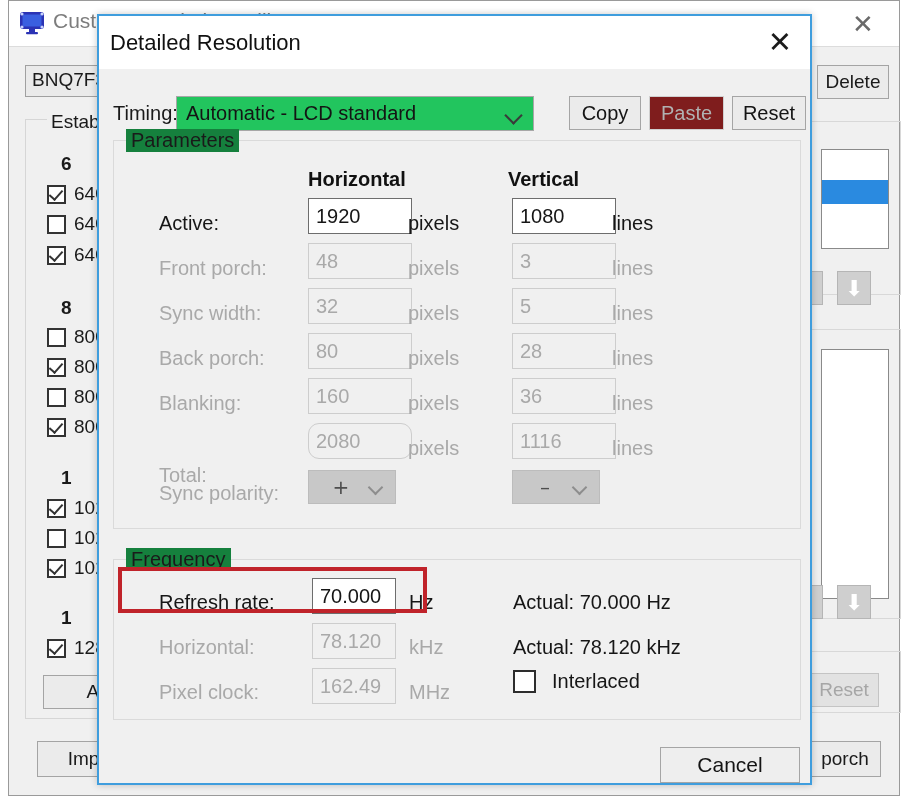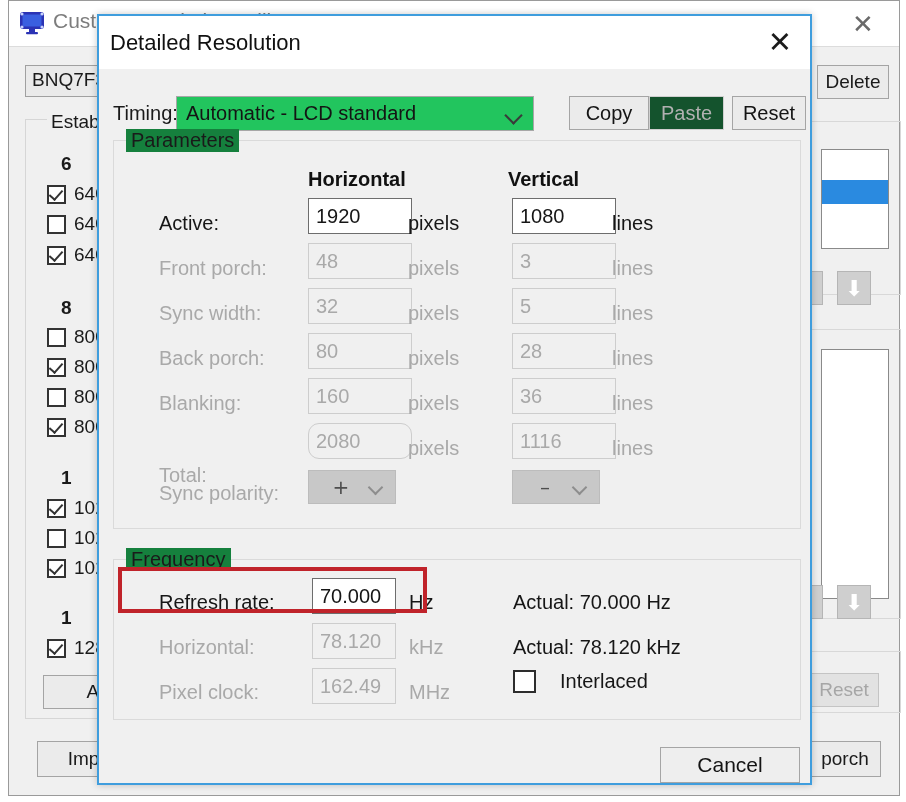--- a/index.html
+++ b/index.html
@@ -205,21 +205,21 @@
     position: absolute;
     height: 34px;
     background: #ebebeb;
     border: 1px solid #a5a5a5;
     box-sizing: border-box;
     display: flex; align-items: center; justify-content: center;
     font-size: 20px; color: #141414;
     white-space: nowrap; cursor: pointer;
   }
   .dlg-btn.disabled {
-    color: #b1b1b1; background: #14532d; border-color: #cfcfcf; cursor: default;
+    color: #b1b1b1; background: #7f1d1d; border-color: #cfcfcf; cursor: default;
   }
 
   
   .grp {
     position: absolute;
     border: 1px solid #dadada;
     box-sizing: border-box;
   }
   .grp-label {
     position: absolute;
@@ -303,21 +303,21 @@
   }
   .cbx2 {
     width: 23px; height: 23px;
     border: 2px solid #2d2d2d;
     background: #fff;
     box-sizing: border-box;
     flex: 0 0 auto;
   }
   .interlace-label {
     font-size: 20px; color: #161616;
-    margin-left: 24px;
+    margin-left: 16px;
   }
 
   .redbox {
     position: absolute;
     border: 4px solid #c0232a;
     box-sizing: border-box;
     pointer-events: none;
   }
 
   .okbtn {
@@ -448,21 +448,21 @@
     <div class="dlg-title-bar">
       <div class="dlg-title">Detailed Resolution</div>
       <div class="dlg-close">✕</div>
     </div>
 
     <div class="timing-label">Timing:</div>
     <div class="timing-combo">
       <span class="timing-combo-text">Automatic - LCD standard</span>
       <span class="chev"></span>
     </div>
-    <div class="dlg-btn" style="left:470px; top:80px; width:80px;">Copy</div>
+    <div class="dlg-btn" style="left:470px; top:80px; width:72px;">Copy</div>
     <div class="dlg-btn disabled" style="left:550px; top:80px; width:75px;">Paste</div>
     <div class="dlg-btn" style="left:633px; top:80px; width:74px;">Reset</div>
 
     <div class="grp" style="left:14px; top:124px; width:688px; height:389px;"></div>
     <div class="grp-label" style="left:27px; top:113px;">Parameters</div>
 
     <div class="col-head" style="left:209px; top:152px;">Horizontal</div>
     <div class="col-head" style="left:409px; top:152px;">Vertical</div>
 
     <div class="p-label" style="left:60px; top:196px;">Active:</div>

